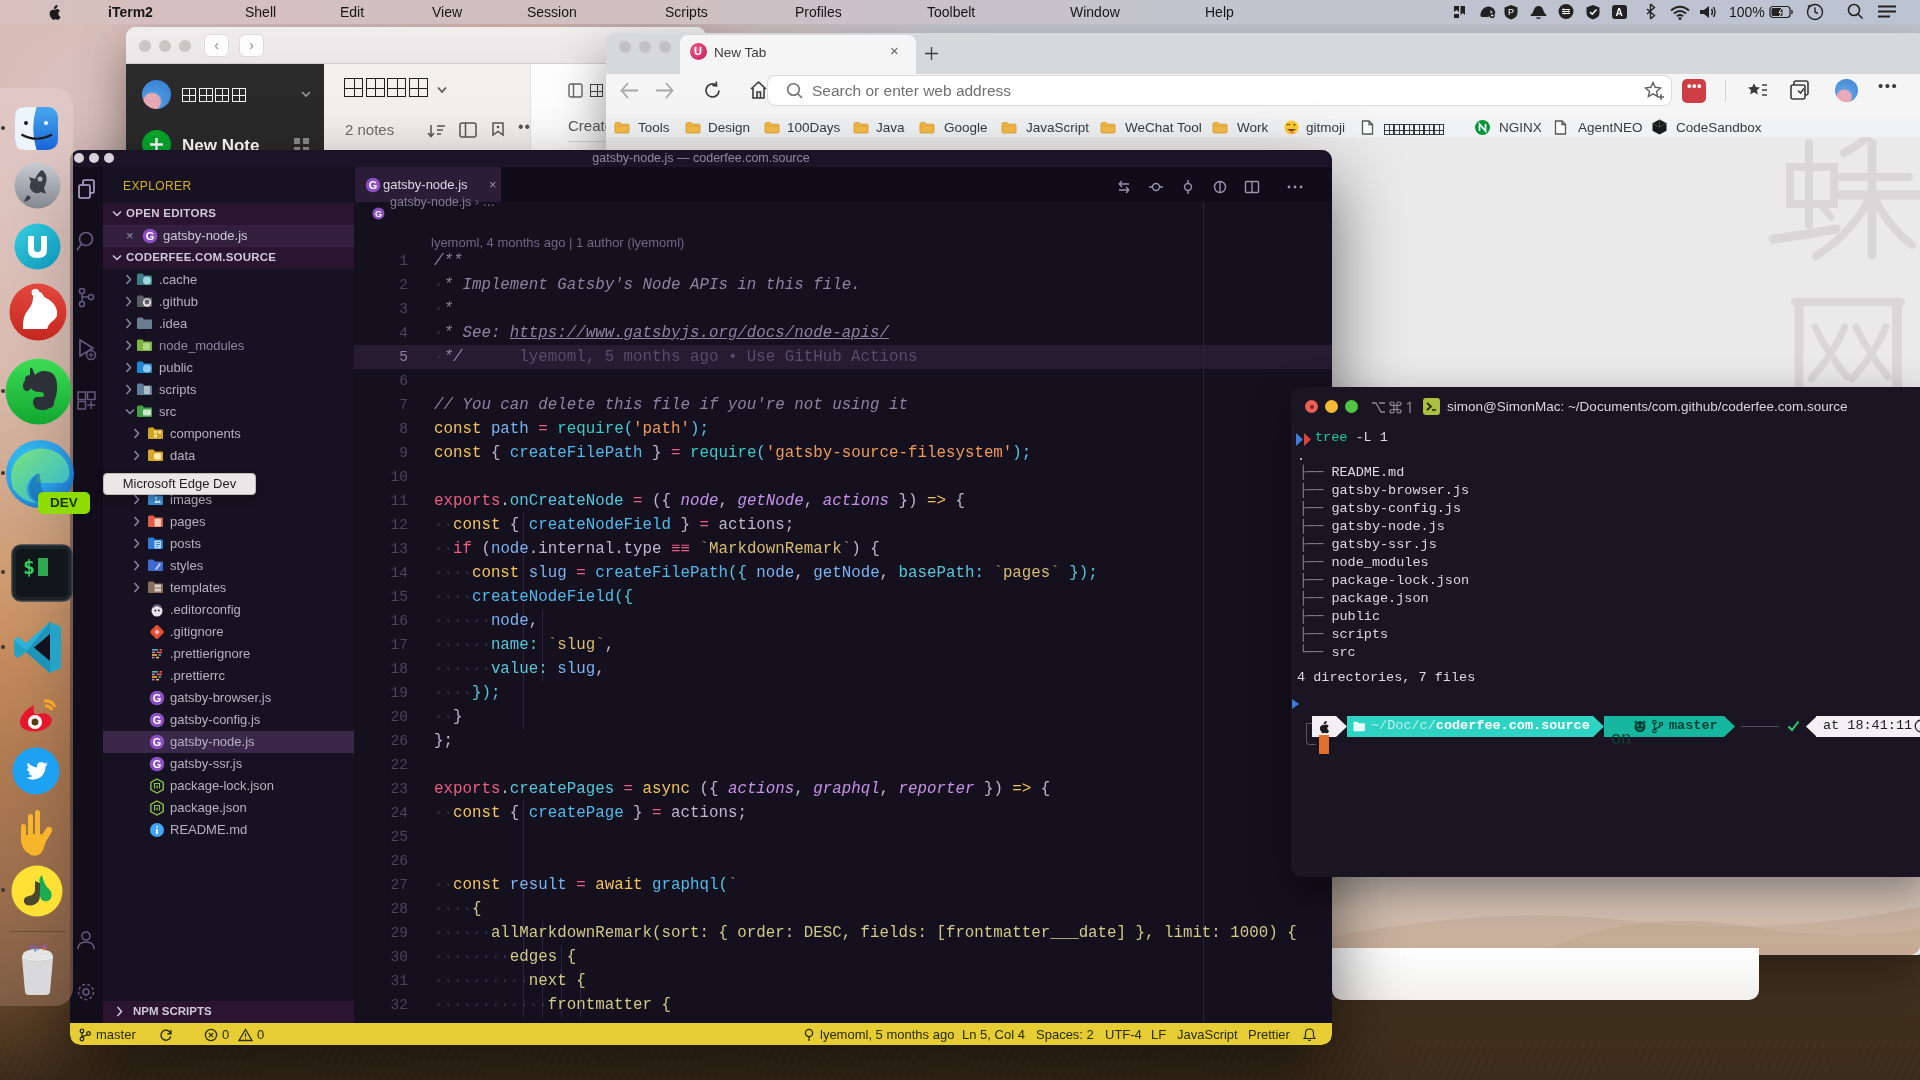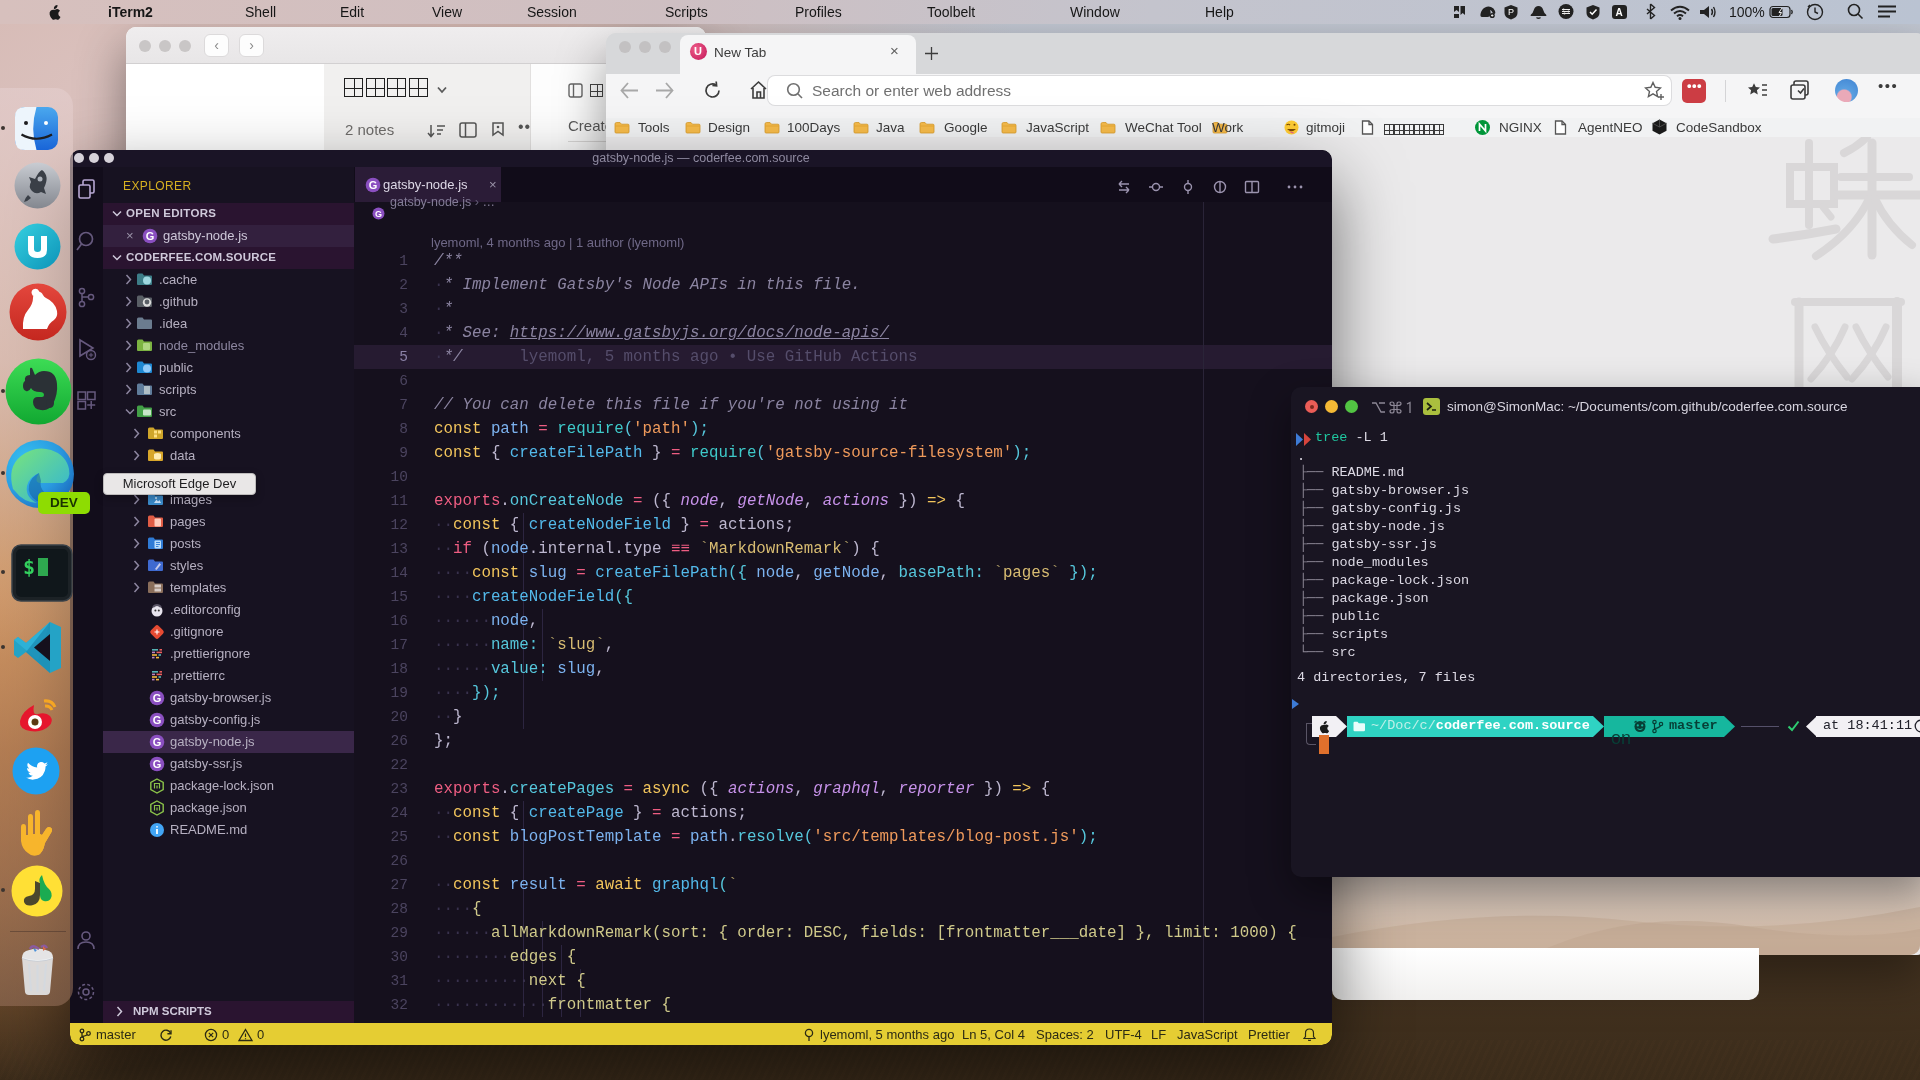--- a/index.html
+++ b/index.html
@@ -54,20 +54,38 @@
 <div class="abs" id="walltex"></div>
 
 <div class="abs" id="ever">
   <div class="tbar">
     <div class="tl" style="left:13px;top:13px;width:12px;height:12px;background:#c9c6c6"></div>
     <div class="tl" style="left:33px;top:13px;width:12px;height:12px;background:#c9c6c6"></div>
     <div class="tl" style="left:53px;top:13px;width:12px;height:12px;background:#c9c6c6"></div>
     <div class="navbtn" style="left:78px">‹</div>
     <div class="navbtn" style="left:113px">›</div>
   </div>
+  <div class="side">
+    <div style="position:absolute;left:16px;top:16px;width:29px;height:29px;border-radius:50%;background:radial-gradient(circle at 35% 75%,#e8a9b4 0 28%,#4a97e0 34%,#3d86d8 70%,#2f6fc0 100%)"></div>
+    <div style="position:absolute;left:56px;top:22px;color:#f2f2f2;font-size:15px;letter-spacing:1px"><span class="cj" style="width:14px;height:14px"></span><span class="cj" style="width:14px;height:14px"></span><span class="cj" style="width:14px;height:14px"></span><span class="cj" style="width:14px;height:14px"></span></div>
+    <svg style="position:absolute;left:174px;top:26px" width="12" height="8">
+        <path d="M2 2 L6 6 L10 2" stroke="#9a9a9a" stroke-width="1.6" fill="none"></path>
+      </svg>
+    <div style="position:absolute;left:16px;top:66px;width:29px;height:29px;border-radius:50%;background:#00a82d"></div>
+    <svg style="position:absolute;left:22px;top:72px" width="17" height="17">
+        <path d="M8.5 2 V15 M2 8.5 H15" stroke="#fff" stroke-width="2.4"></path>
+      </svg>
+    <div style="position:absolute;left:56px;top:72px;color:#fff;font-size:17px;font-weight:bold">New Note</div>
+    <svg style="position:absolute;left:168px;top:74px" width="15" height="15">
+        <rect x="0" y="0" width="6" height="6" fill="#8a8a8a"></rect>
+        <rect x="9" y="0" width="6" height="6" fill="#8a8a8a"></rect>
+        <rect x="0" y="9" width="6" height="6" fill="#8a8a8a"></rect>
+        <rect x="9" y="9" width="6" height="6" fill="#8a8a8a"></rect>
+      </svg>
+  </div>
   <div class="notes">
     <div style="position:absolute;left:20px;top:13px;color:#1f1f1f;font-weight:bold;font-size:20px"><span class="cj" style="width:19px;height:19px"></span><span class="cj" style="width:19px;height:19px"></span><span class="cj" style="width:19px;height:19px"></span><span class="cj" style="width:19px;height:19px"></span></div>
     <svg style="position:absolute;left:112px;top:22px" width="12" height="8">
         <path d="M2 1.5 L6 6 L10 1.5" stroke="#5a5a5a" stroke-width="1.8" fill="none"></path>
       </svg>
     <div style="position:absolute;left:21px;top:57px;color:#6e6c6a;font-size:15px">2 notes</div>
     <svg style="position:absolute;left:103px;top:59px" width="19" height="16">
         <path d="M4 2 V13 M1 10 L4 13.5 L7 10" stroke="#555" stroke-width="1.5" fill="none"></path>
         <path d="M10 3 H18 M10 7 H16 M10 11 H14" stroke="#555" stroke-width="1.5"></path>
       </svg>
@@ -179,21 +197,21 @@
       <div style="position:absolute;left:420px;top:2px;color:#3a3a3a;font-size:13.5px">JavaScript</div>
       <svg style="position:absolute;left:494px;top:3px" width="16" height="13">
         <path d="M1 3 Q1 1.5 2.5 1.5 L6 1.5 L7.5 3.2 L14 3.2 Q15 3.2 15 4.4 L15 11 Q15 12 14 12 L2 12 Q1 12 1 11 Z" fill="#f6bb4a" stroke="#d89a28" stroke-width="0.8"></path>
         <path d="M1 5 H15" stroke="#e8a934" stroke-width="1"></path>
       </svg>
       <div style="position:absolute;left:519px;top:2px;color:#3a3a3a;font-size:13.5px">WeChat Tool</div>
       <svg style="position:absolute;left:606px;top:3px" width="16" height="13">
         <path d="M1 3 Q1 1.5 2.5 1.5 L6 1.5 L7.5 3.2 L14 3.2 Q15 3.2 15 4.4 L15 11 Q15 12 14 12 L2 12 Q1 12 1 11 Z" fill="#f6bb4a" stroke="#d89a28" stroke-width="0.8"></path>
         <path d="M1 5 H15" stroke="#e8a934" stroke-width="1"></path>
       </svg>
-      <div style="position:absolute;left:606px;top:2px;color:#3a3a3a;font-size:13.5px">Work</div>
+      <div style="position:absolute;left:631px;top:2px;color:#3a3a3a;font-size:13.5px">Work</div>
       <svg style="position:absolute;left:678px;top:2px" width="15" height="15">
         <circle cx="7.5" cy="7.5" r="7" fill="#ffcc33"></circle>
         <path d="M2.5 5 Q4.5 3.5 6 5" stroke="#7a4b00" stroke-width="1.2" fill="none"></path>
         <circle cx="10.5" cy="4.8" r="1" fill="#7a4b00"></circle>
         <path d="M3 9 Q7.5 13.5 12 9 Z" fill="#7a4b00"></path>
         <path d="M5 10.5 Q7 12 9.5 12 L9.5 13.5 Q6.5 13.5 5 10.5" fill="#e8618c"></path>
       </svg>
       <div style="position:absolute;left:700px;top:2px;color:#3a3a3a;font-size:13.5px">gitmoji</div>
       <svg style="position:absolute;left:755px;top:2px" width="13" height="15">
         <path d="M1.5 1 H8 L11.5 4.5 V14 H1.5 Z" fill="#fff" stroke="#555" stroke-width="1.3"></path>
@@ -591,21 +609,20 @@
 <div class="gut" style="top:555px;color:#4b445f">20</div>
 <div class="cl" style="top:555px"><i>··</i><p1>}</p1></div>
 <div class="gut" style="top:579px;color:#4b445f">26</div>
 <div class="cl" style="top:579px"><p1>};</p1></div>
 <div class="gut" style="top:603px;color:#4b445f">22</div>
 <div class="gut" style="top:627px;color:#4b445f">23</div>
 <div class="cl" style="top:627px"><r>exports</r><p1>.</p1><cy>createPages</cy> <r>=</r> <k>async</k> <p1>({</p1> <pi>actions</pi><p1>,</p1> <pi>graphql</pi><p1>,</p1> <pi>reporter</pi> <p1>})</p1> <k>=&gt;</k> <p1>{</p1></div>
 <div class="gut" style="top:651px;color:#4b445f">24</div>
 <div class="cl" style="top:651px"><i>··</i><k>const</k> <p1>{</p1> <b2>createPage</b2> <p1>}</p1> <r>=</r> <p1>actions;</p1></div>
 <div class="gut" style="top:675px;color:#4b445f">25</div>
-<div class="cl" style="top:675px"><i>··</i><k>const</k> <b1>blogPostTemplate</b1> <r>=</r> <b1>path</b1><p1>.</p1><cy>resolve</cy><cy>(</cy><o>'src/templates/blog-post.js'</o><cy>);</cy></div>
 <div class="gut" style="top:699px;color:#4b445f">26</div>
 <div class="gut" style="top:723px;color:#4b445f">27</div>
 <div class="cl" style="top:723px"><i>··</i><k>const</k> <b1>result</b1> <r>=</r> <k>await</k> <b2>graphql</b2><cy>(</cy><ts>`</ts></div>
 <div class="gut" style="top:747px;color:#4b445f">28</div>
 <div class="cl" style="top:747px"><i>····</i><gq>{</gq></div>
 <div class="gut" style="top:771px;color:#4b445f">29</div>
 <div class="cl" style="top:771px"><i>······</i><gq>allMarkdownRemark(sort: { order: DESC, fields: [frontmatter___date] }, limit: 1000) {</gq></div>
 <div class="gut" style="top:795px;color:#4b445f">30</div>
 <div class="cl" style="top:795px"><i>········</i><gq>edges {</gq></div>
 <div class="gut" style="top:819px;color:#4b445f">31</div>

